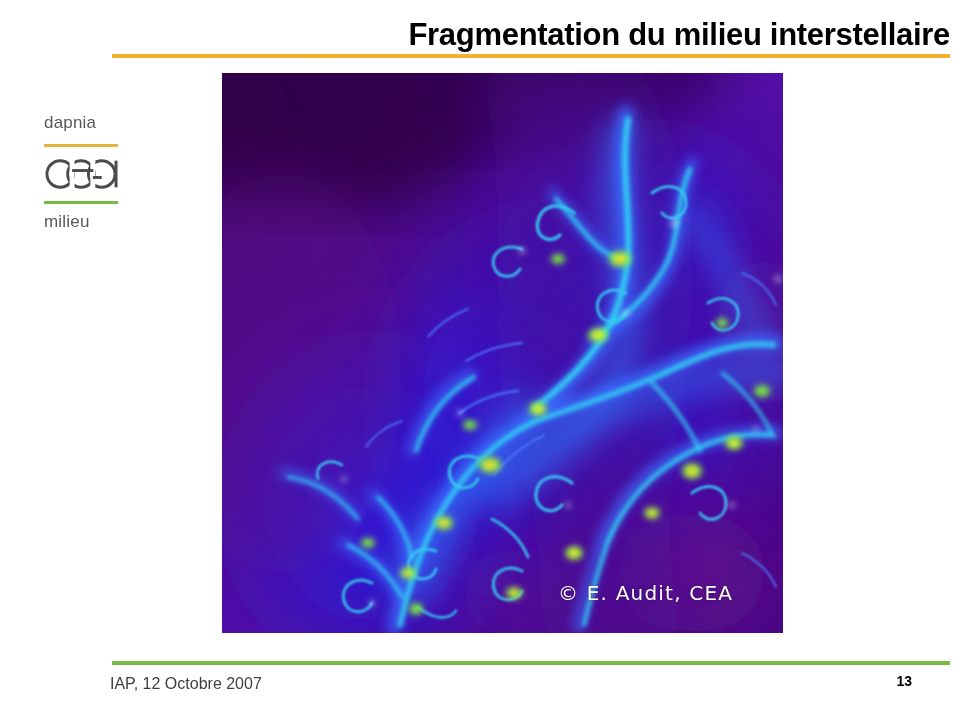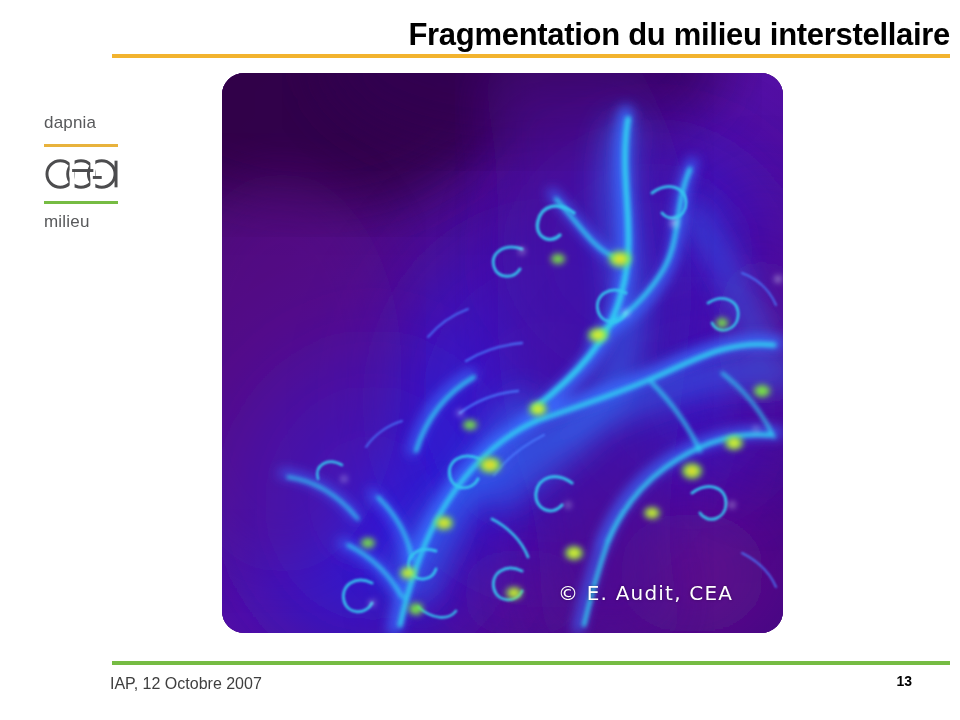--- a/index.html
+++ b/index.html
@@ -72,21 +72,20 @@
 
   
   .sim-figure {
     position: absolute;
     left: 222px;
     top: 73px;
     width: 561px;
     height: 560px;
     overflow: hidden;
     background: #3a0a52;
-    border-radius: 22px;
   }
   .sim-canvas {
     position: absolute;
     left: 0;
     top: 0;
     width: 561px;
     height: 560px;
     display: block;
   }
   .sim-credit {

